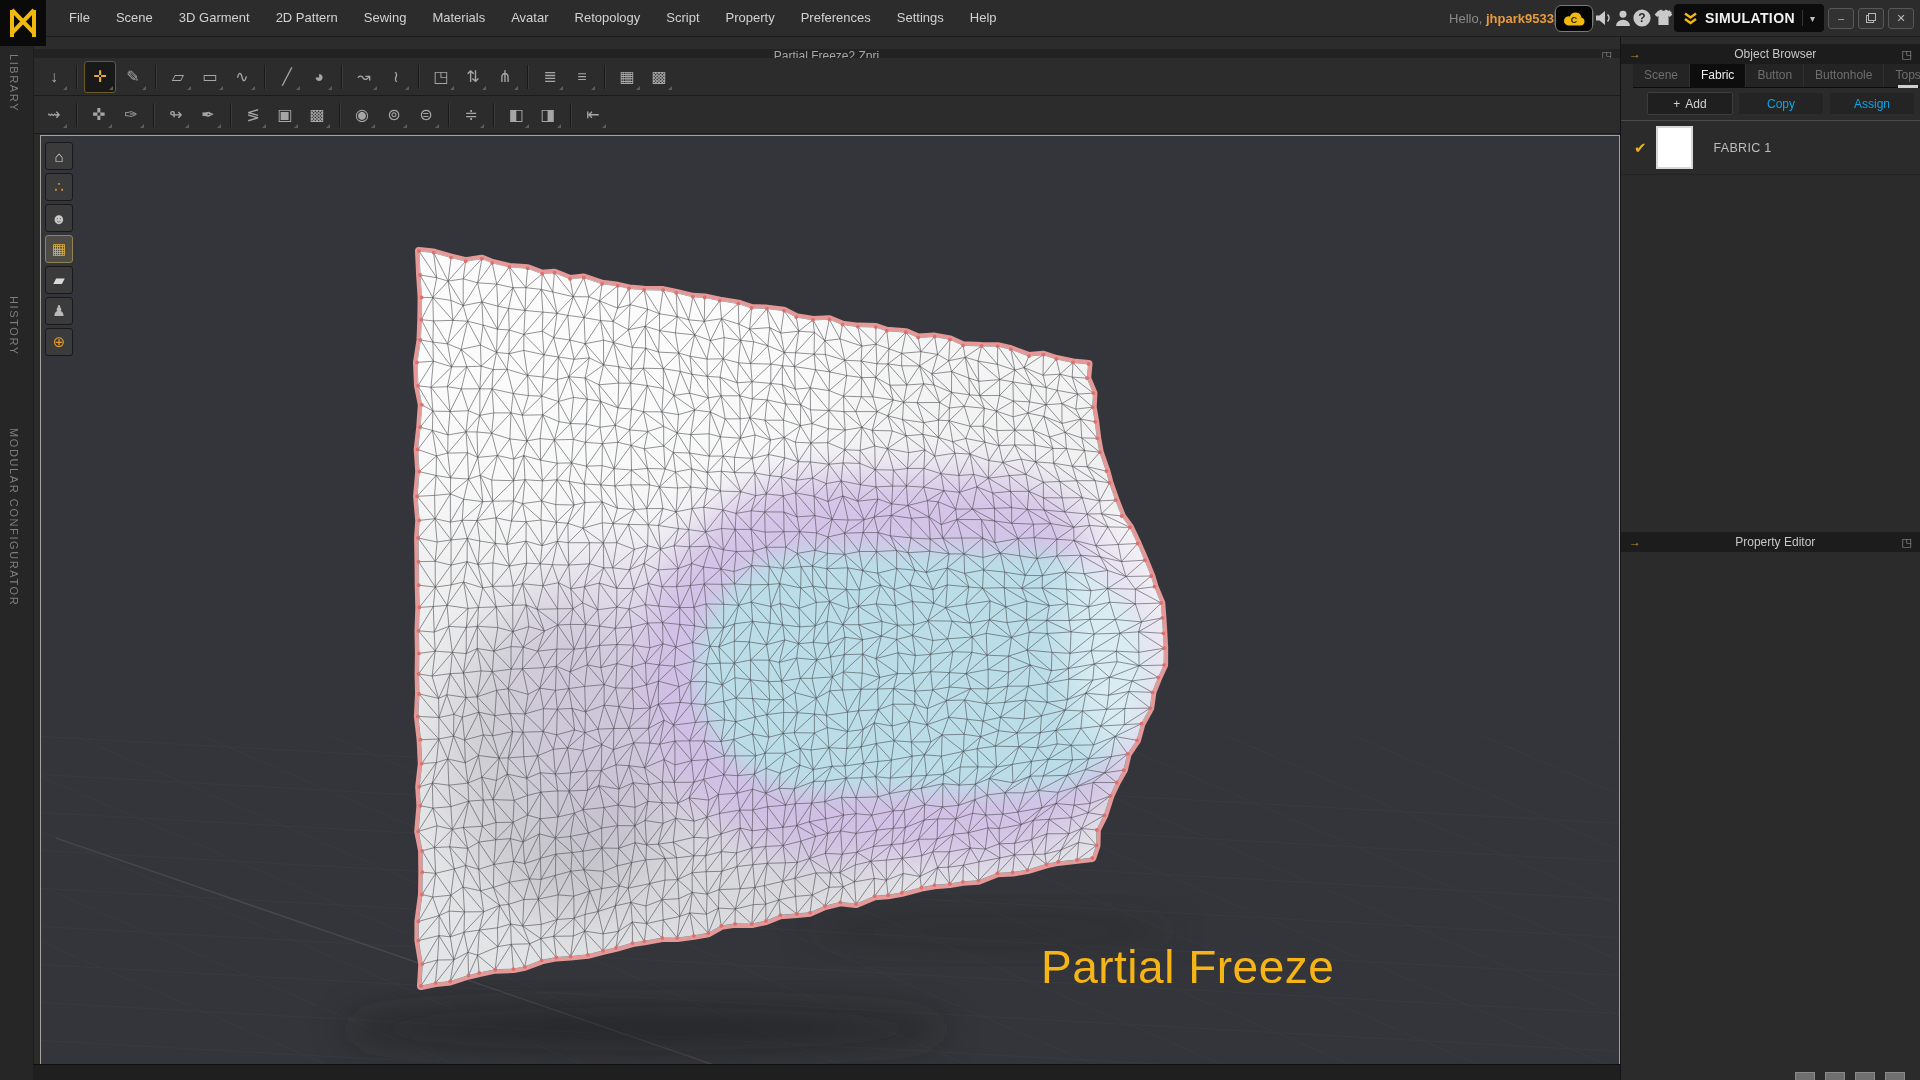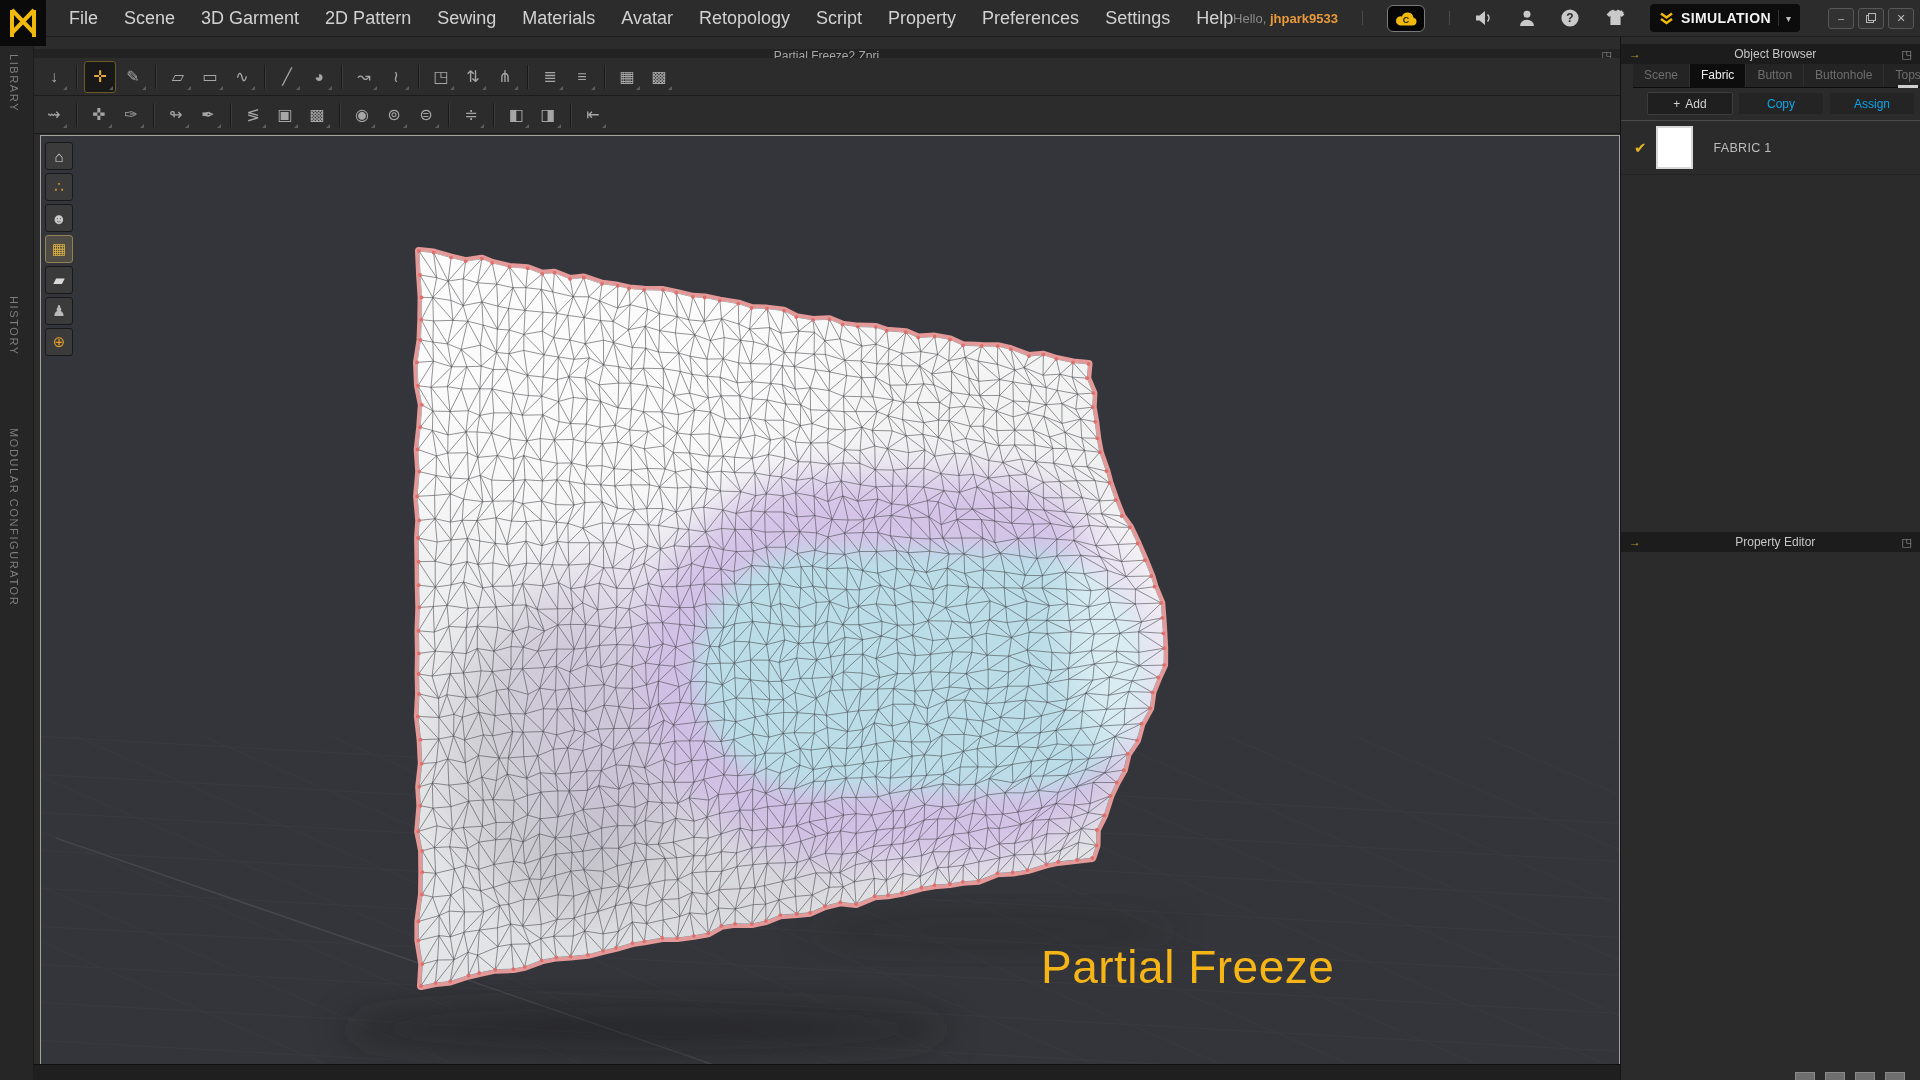--- a/index.html
+++ b/index.html
@@ -4,22 +4,22 @@
 <style>
   html,body{margin:0;padding:0;background:#141414;}
   #app{position:relative;width:1920px;height:1080px;overflow:hidden;background:#2c2c2c;
        font-family:"Liberation Sans","DejaVu Sans",sans-serif;color:#ccc;-webkit-font-smoothing:antialiased;}
   .abs{position:absolute;}
 
   
   .menubar{left:0;top:0;width:1920px;height:36px;background:#2c2c2c;border-bottom:1px solid #1d1d1d;display:flex;align-items:center;z-index:5;}
   .logo{position:absolute;left:0;top:0;width:46px;height:46px;background:#0a0a0a;display:flex;align-items:center;justify-content:center;z-index:6;}
   .menus{display:flex;margin-left:56px;}
-  .menu-item{padding:0 13px;font-size:18px;color:#d2d2d2;line-height:36px;white-space:nowrap;cursor:default;}
-  .menu-right{position:absolute;right:6px;top:0;height:36px;display:flex;align-items:center;gap:24px;}
+  .menu-item{padding:0 13px;font-size:13px;color:#d2d2d2;line-height:36px;white-space:nowrap;cursor:default;}
+  .menu-right{position:absolute;right:6px;top:0;height:36px;display:flex;align-items:center;gap:0;}
   .hello{font-size:13px;color:#8a8a8a;white-space:nowrap;}
   .uname{color:#E89A3C;font-weight:bold;}
   .vsep{width:1px;height:14px;background:#4a4a4a;display:inline-block;}
   .ticon{display:flex;align-items:center;justify-content:center;}
   .cloudbtn{width:38px;height:27px;border:1px solid #7a7a7a;border-radius:6px;background:#050505;display:flex;align-items:center;justify-content:center;padding:0;}
   .simbtn{height:28px;background:#0c0c0c;border-radius:4px;padding:0 9px;display:flex;align-items:center;gap:7px;}
   .simlabel{font-size:14px;font-weight:bold;color:#f2f2f2;letter-spacing:.4px;}
   .simdiv{width:1px;height:16px;background:#333;}
   .caret{color:#c0c0c0;font-size:10px;}
   .winbtns{display:flex;gap:4px;margin-left:4px;}

